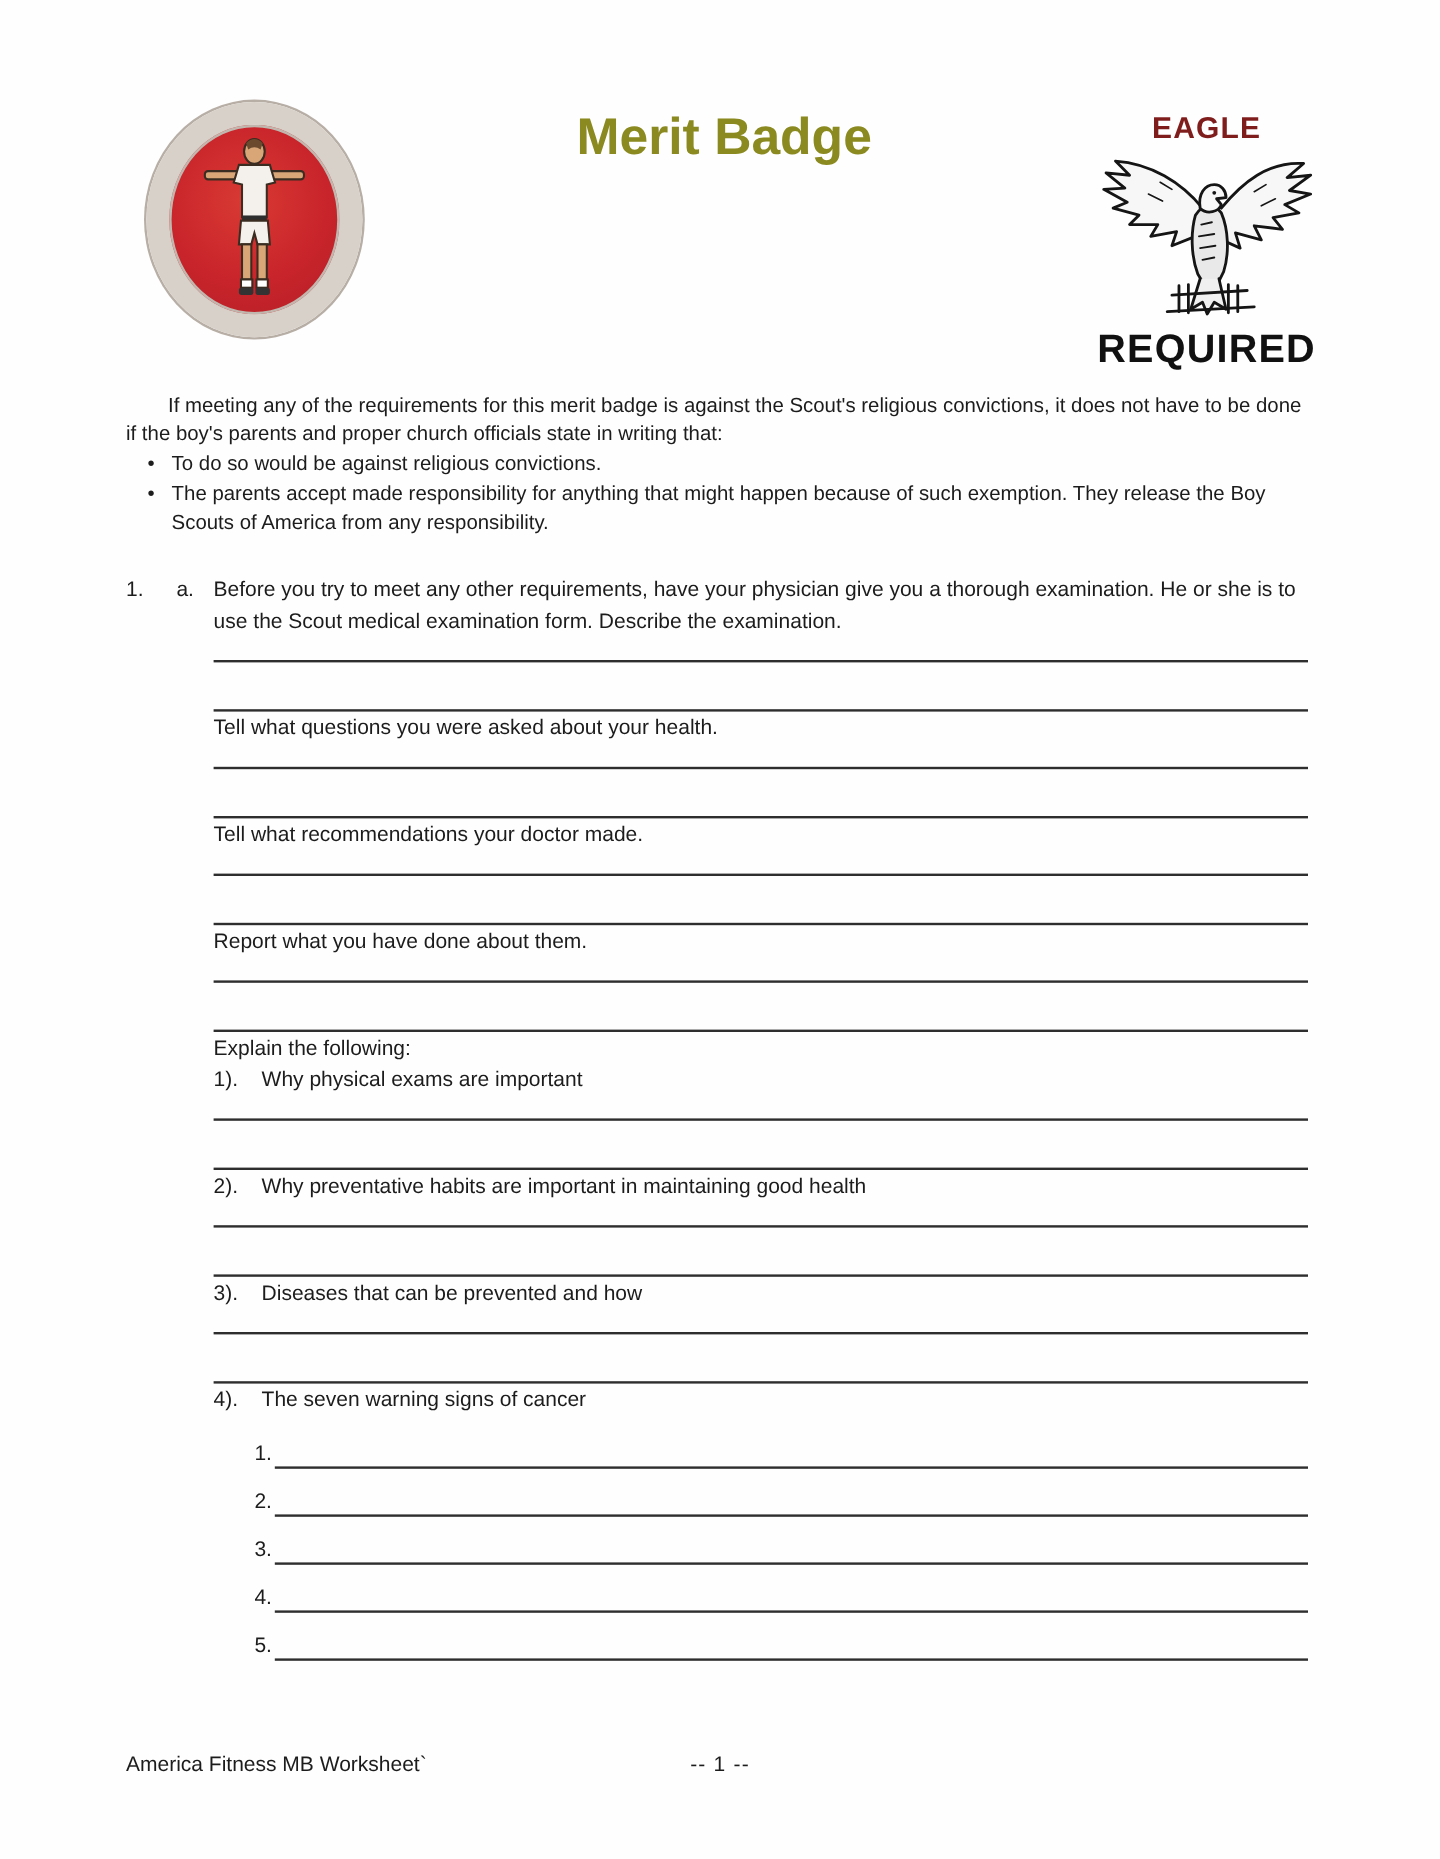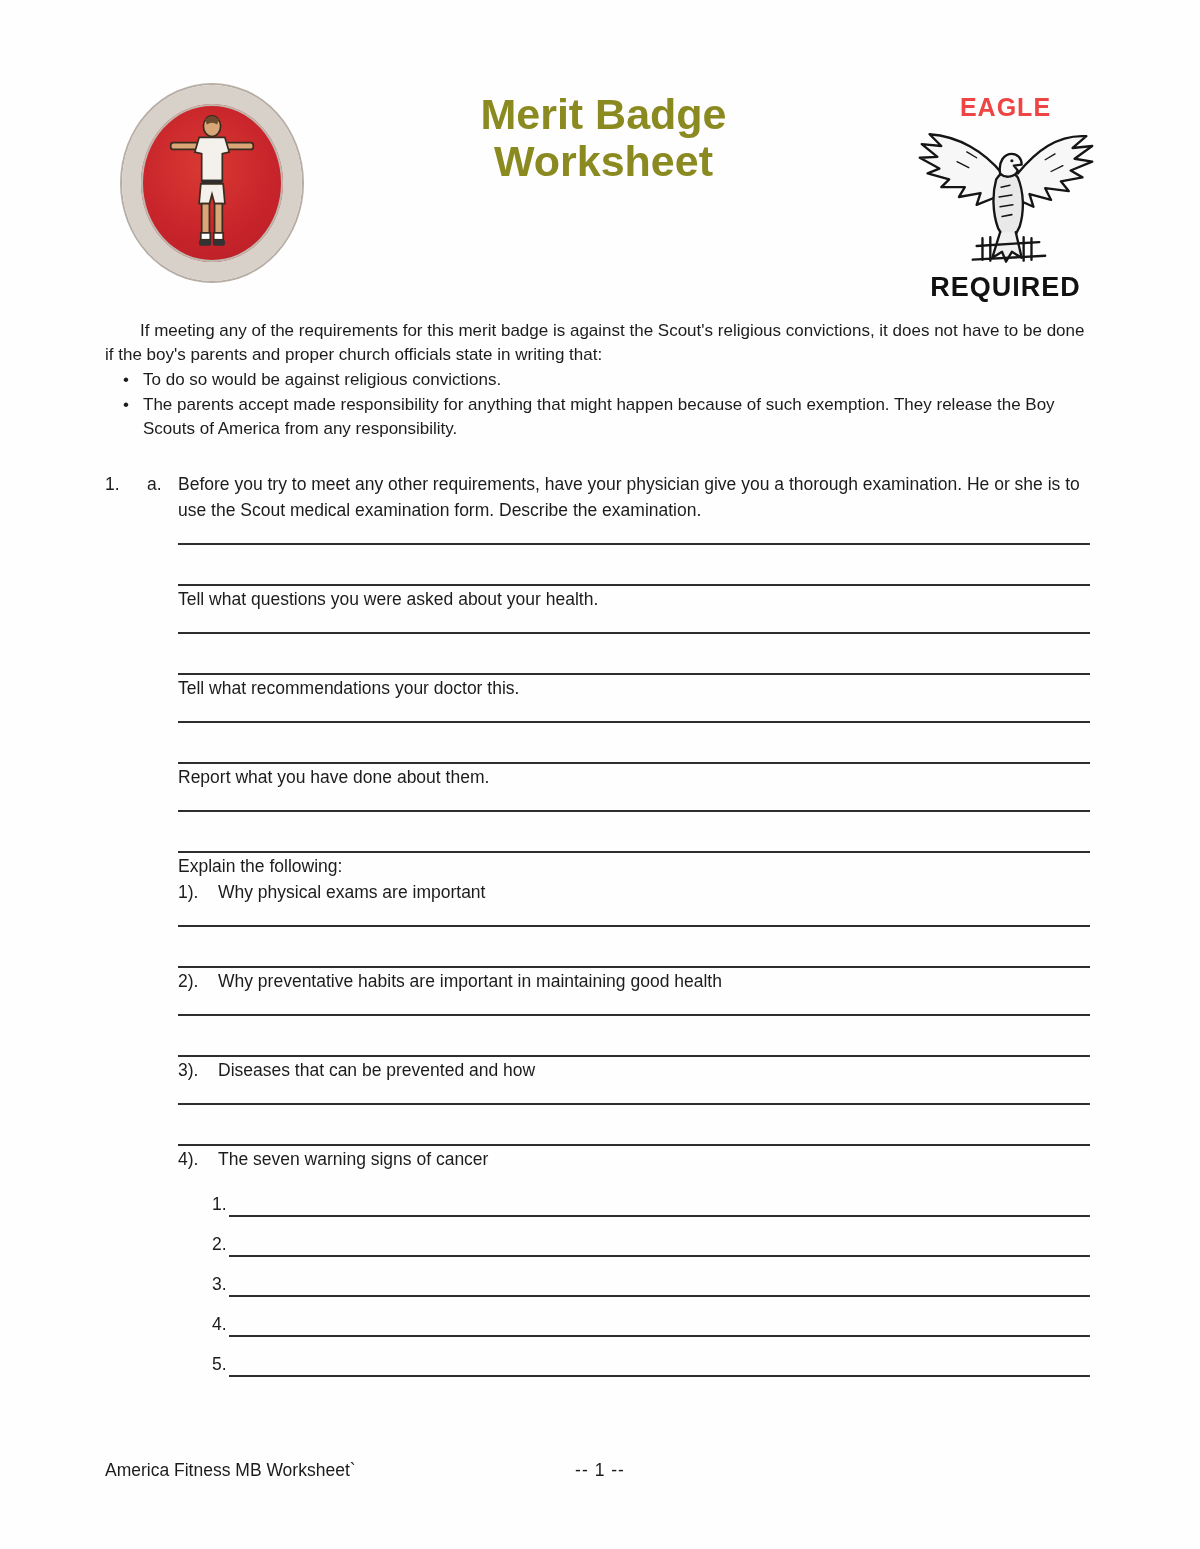--- a/index.html
+++ b/index.html
@@ -30,23 +30,23 @@
   .title-line1 {
     font-size:48px; font-weight:bold; line-height:50px;
     color:var(--title-color,#8a8a20); letter-spacing:-1px;
   }
   .title-line2, .title-line3 {
     font-size:43px; font-weight:bold; line-height:47px;
     color:var(--title-color,#8a8a20);
   }
 
   .eagle-box { width:205px; flex:0 0 205px; text-align:center; padding-top:8px; }
-  .eagle-top { font-size:25px; font-weight:bold; letter-spacing:1px; color:#ef4444; }
+  .eagle-top { font-size:25px; font-weight:bold; letter-spacing:1px; color:#7f1d1d; }
   .eagle-art { width:196px; height:148px; display:block; margin:0 auto; }
-  .eagle-bottom { font-size:27px; font-weight:bold; letter-spacing:1px; color:#111; margin-top:2px; }
+  .eagle-bottom { font-size:33px; font-weight:bold; letter-spacing:1px; color:#111; margin-top:2px; }
 
   
   .intro { margin:16px 105px 0 105px; font-size:17px; line-height:24px; }
   .intro-par { text-indent:35px; }
   .bullet-row { display:flex; margin-top:1px; }
   .bullet-dot { width:38px; flex:0 0 38px; text-align:center; padding-left:4px; }
   .bullet-text { flex:1; }
 
   
   .question { display:flex; margin:30px 105px 0 105px; font-size:17.5px; line-height:26px; }
@@ -104,21 +104,20 @@
           <rect x="37" y="138" width="11" height="8" fill="#ffffff" stroke="#3a2c20" stroke-width="2"></rect>
           <rect x="52" y="138" width="11" height="8" fill="#ffffff" stroke="#3a2c20" stroke-width="2"></rect>
           <rect x="35" y="146" width="14" height="7" rx="2" fill="#333"></rect>
           <rect x="51" y="146" width="14" height="7" rx="2" fill="#333"></rect>
         </svg>
       </div>
     </div>
 
     <div class="title-block">
       <div class="title-line2">Merit Badge</div>
-      <div class="title-line3">Worksheet</div>
     </div>
 
     <div class="eagle-box">
       <div class="eagle-top">EAGLE</div>
       <svg class="eagle-art" viewBox="0 0 200 150">
         <g stroke="#151515" fill="none" stroke-width="2.4" stroke-linejoin="round" stroke-linecap="round">
 
           <path d="M96 52 C78 30 52 14 22 12 L34 24 L14 22 L30 35 L12 36 L32 47 L20 52 L42 58 L34 66 L58 66 L52 76 L74 72 L70 84 L90 76" fill="#f7f7f7"></path>
 
           <path d="M112 52 C130 30 152 12 182 14 L168 26 L188 24 L170 37 L188 40 L166 49 L178 56 L156 60 L164 70 L140 67 L146 79 L124 73 L128 86 L108 77" fill="#f7f7f7"></path>
@@ -161,21 +160,21 @@
 
       <p class="q-text">Before you try to meet any other requirements, have your physician give you a thorough examination. He or she is to use the Scout medical examination form. Describe the examination.</p>
 
       <div class="answer-line gap-first"></div>
       <div class="answer-line gap-next"></div>
 
       <p class="prompt">Tell what questions you were asked about your health.</p>
       <div class="answer-line gap-first"></div>
       <div class="answer-line gap-next"></div>
 
-      <p class="prompt">Tell what recommendations your doctor this.</p>
+      <p class="prompt">Tell what recommendations your doctor made.</p>
       <div class="answer-line gap-first"></div>
       <div class="answer-line gap-next"></div>
 
       <p class="prompt">Report what you have done about them.</p>
       <div class="answer-line gap-first"></div>
       <div class="answer-line gap-next"></div>
 
       <p class="prompt">Explain the following:</p>
 
       <div class="explain-item">

